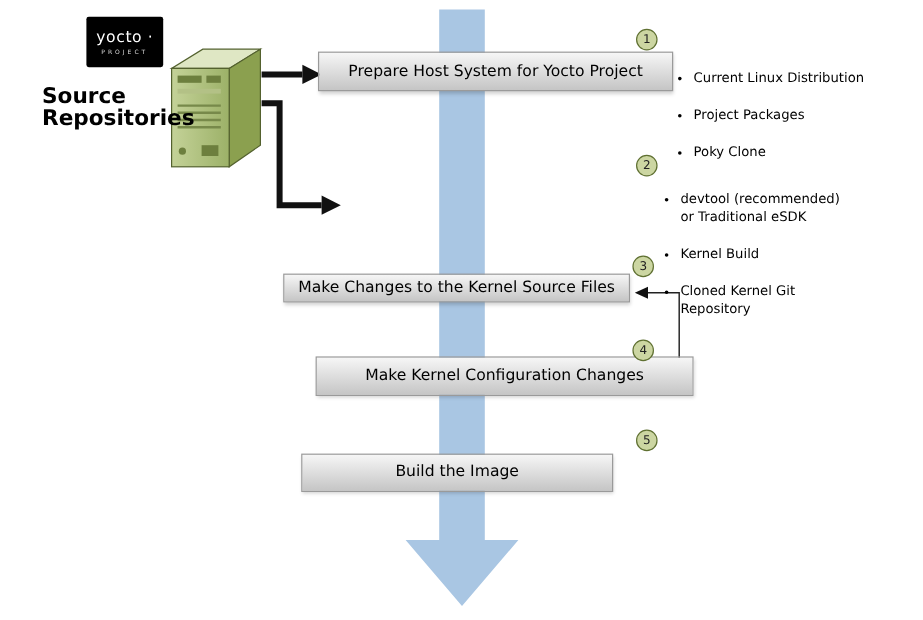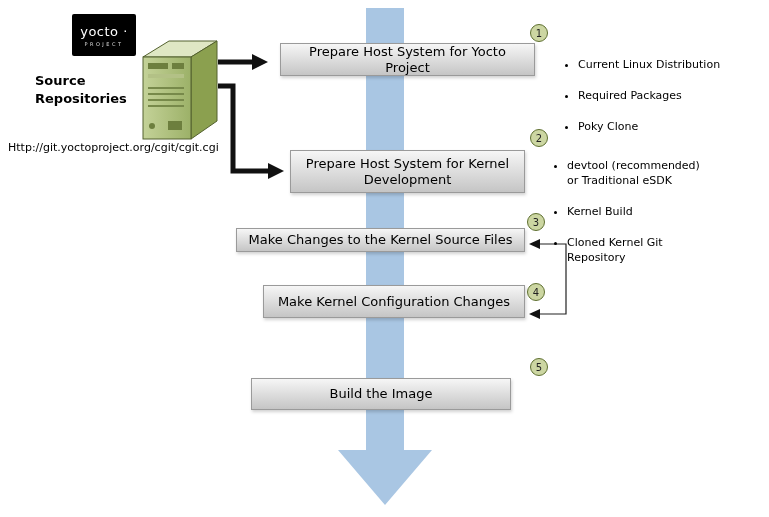--- a/index.html
+++ b/index.html
@@ -7,21 +7,21 @@
   .canvas{position:relative;width:769px;height:517px;background:#fff;overflow:hidden;}
   .layer{position:absolute;left:0;top:0;width:769px;height:517px;pointer-events:none;}
   .flow-arrow{fill:var(--arrow-blue,#a9c6e3);}
   .black-line{stroke:#111;fill:none;}
   .black-fill{fill:#111;}
   .thin-line{stroke:#222;stroke-width:1.2;fill:none;}
   .logo{position:absolute;left:72px;top:14px;width:64px;height:42px;background:#000;color:#fff;
         display:flex;flex-direction:column;align-items:center;justify-content:center;border-radius:2px;}
   .logo-main{font-size:13px;letter-spacing:.5px;}
   .logo-sub{font-size:5px;letter-spacing:2.5px;margin-top:2px;color:#ddd;}
-  .source-title{position:absolute;left:35px;top:72px;width:110px;font-weight:bold;font-size:13px;line-height:18px;color:#000;}
+  .source-title{position:absolute;left:35px;top:72px;width:110px;font-weight:bold;font-size:18px;line-height:18px;color:#000;}
   .source-url{position:absolute;left:8px;top:141px;font-size:11px;color:#000;white-space:nowrap;}
   .step-box{position:absolute;display:flex;align-items:center;justify-content:center;text-align:center;
         font-size:13px;color:#000;line-height:16px;box-sizing:border-box;padding:0 10px;
         background:linear-gradient(var(--box-top,#f6f6f6),var(--box-bottom,#c5c5c5));
         border:1px solid #9a9a9a;box-shadow:1px 2px 3px rgba(0,0,0,.18);}
   .badge{position:absolute;width:18px;height:18px;border-radius:50%;box-sizing:border-box;
         background:var(--badge-fill,#ccd6a2);border:1px solid var(--badge-border,#5f7031);
         display:flex;align-items:center;justify-content:center;font-size:10px;color:#222;}
   .blist{position:absolute;margin:0;padding-left:13px;font-size:11px;line-height:15px;color:#000;list-style:disc outside;}
   .blist li{margin:16px;padding:0;}
@@ -72,37 +72,35 @@
       <polygon class="black-fill" points="529,314 540,309 540,319"></polygon>
     </g>
   </svg>
 
   <div class="logo">
     <div class="logo-main">yocto ·</div>
     <div class="logo-sub">PROJECT</div>
   </div>
 
   <div class="source-title">Source Repositories</div>
-  <div class="source-url">Http://git.yoctoproject.org/cgit/cgit.cgi</div>
 
-  <div class="step-box" style="left:280px;top:43px;width:255px;height:33px;">Prepare Host System for Yocto Project</div>
-  <div class="step-box" style="left:290px;top:150px;width:235px;height:43px;">Prepare Host System for Kernel Development</div>
+  <div class="step-box" style="left:265px;top:43px;width:296px;height:33px;">Prepare Host System for Yocto Project</div>
   <div class="step-box" style="left:236px;top:228px;width:289px;height:24px;">Make Changes to the Kernel Source Files</div>
-  <div class="step-box" style="left:263px;top:285px;width:262px;height:33px;">Make Kernel Configuration Changes</div>
+  <div class="step-box" style="left:263px;top:297px;width:315px;height:33px;">Make Kernel Configuration Changes</div>
   <div class="step-box" style="left:251px;top:378px;width:260px;height:32px;">Build the Image</div>
 
   <div class="badge" style="left:530px;top:24px;">1</div>
   <div class="badge" style="left:530px;top:129px;">2</div>
   <div class="badge" style="left:527px;top:213px;">3</div>
   <div class="badge" style="left:527px;top:283px;">4</div>
   <div class="badge" style="left:530px;top:358px;">5</div>
 
   <ul class="blist" style="left:549px;top:41px;width:205px;">
     <li>Current Linux Distribution</li>
-    <li>Required Packages</li>
+    <li>Project Packages</li>
     <li>Poky Clone</li>
   </ul>
 
   <ul class="blist" style="left:538px;top:142px;width:178px;">
     <li>devtool (recommended) or Traditional eSDK</li>
     <li>Kernel Build</li>
     <li>Cloned Kernel Git Repository</li>
   </ul>
 
 

